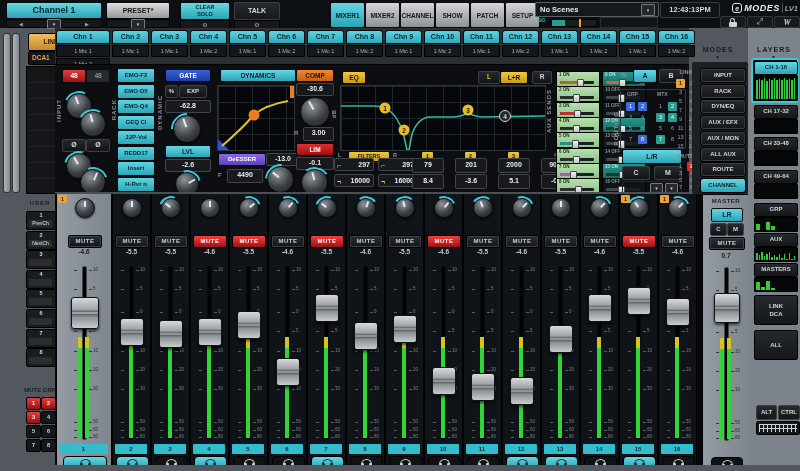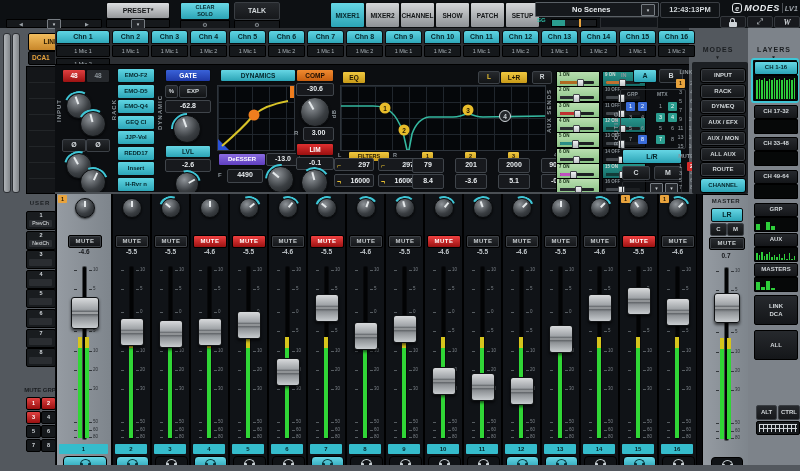--- a/index.html
+++ b/index.html
@@ -95,20 +95,21 @@
   .hp i.l{left:0;}.hp i.r{right:0;}
   .ltag{position:absolute;left:1px;top:1px;width:9px;height:8px;background:#e8a33d;color:#241702;font-size:5.5px;font-weight:bold;text-align:center;line-height:8px;z-index:4;border-radius:1px;}
   .mstrip{position:absolute;top:0;height:271px;background:linear-gradient(90deg,#959ba2,#7e858c);border:1px solid #000;}
 </style>
 </head>
 <body>
 
 <div id="app">
 
   <div id="titlebar">
+    <div class="abs cysel" style="left:6px;top:2px;width:94px;height:15px;font-size:9px;line-height:15px;">Channel 1</div>
     <div class="abs ubar" style="left:6px;top:19px;width:94px;height:7px;">
       <span>◀</span>
       <span class="ddbox" style="width:12px;">▾</span>
       <span>▶</span>
     </div>
     <div class="abs graybtn" style="left:106px;top:2px;width:62px;height:15px;font-size:7px;line-height:15px;">PRESET*</div>
     <div class="abs ubar" style="left:106px;top:19px;width:62px;height:7px;">
       <span class="ddbox" style="width:12px;">▾</span>
     </div>
     <div class="abs cysel" style="left:180px;top:2px;width:48px;height:16px;font-size:5.5px;display:flex;align-items:center;justify-content:center;">
@@ -123,21 +124,21 @@
     </div>
     <div class="abs" id="tb-tabs" style="left:330px;top:2px;width:210px;height:24px;">
         <div class="ttab on" style="left: 0px; height: 24px;">MIXER1</div>
         <div class="ttab" style="left: 35px; height: 24px;">MIXER2</div>
         <div class="ttab" style="left: 70px; height: 24px;">CHANNEL</div>
         <div class="ttab" style="left: 105px; height: 24px;">SHOW</div>
         <div class="ttab" style="left: 140px; height: 24px;">PATCH</div>
         <div class="ttab" style="left: 175px; height: 24px;">SETUP</div>
       </div>
     <div class="abs" style="left:535px;top:2px;width:122px;height:13px;background:#15181c;border:1px solid #5a6066;border-radius:1px;">
-      <span style="position:absolute;left:4px;top:2px;font-size:7.5px;font-weight:bold;color:#e8ecef;margin-left:32px;">No Scenes</span>
+      <span style="position:absolute;left:4px;top:2px;font-size:7.5px;font-weight:bold;color:#e8ecef;">No Scenes</span>
     </div>
     <div class="abs ddbox" style="left:641px;top:4px;width:12px;height:10px;line-height:10px;">▾</div>
     <div class="abs" style="left:537px;top:17px;width:12px;height:9px;font-size:6px;font-weight:bold;color:#2fbfa8;">SG</div>
     <div class="abs" style="left:551px;top:19px;width:44px;height:6px;background:#1a1d20;border:1px solid #000;">
       <i id="sg-fill" style="position: absolute; left: 0px; top: 0px; height: 100%; background: rgb(42, 157, 143); width: 30%;"></i>
       <i id="sg-marker" style="position: absolute; top: -1px; width: 2px; height: 8px; background: rgb(232, 163, 61); left: 62%;"></i>
     </div>
     <div class="abs" style="left:600px;top:17px;width:56px;height:9px;background:#111418;border:1px solid #2a2d31;"></div>
     <div class="abs darkbtn" style="left:660px;top:2px;width:58px;height:14px;font-size:7.5px;line-height:14px;background:#101316;">12:43:13PM</div>
     <div class="abs" style="left:712px;top:2px;width:86px;height:12px;display:flex;align-items:center;justify-content:flex-end;gap:2px;">

